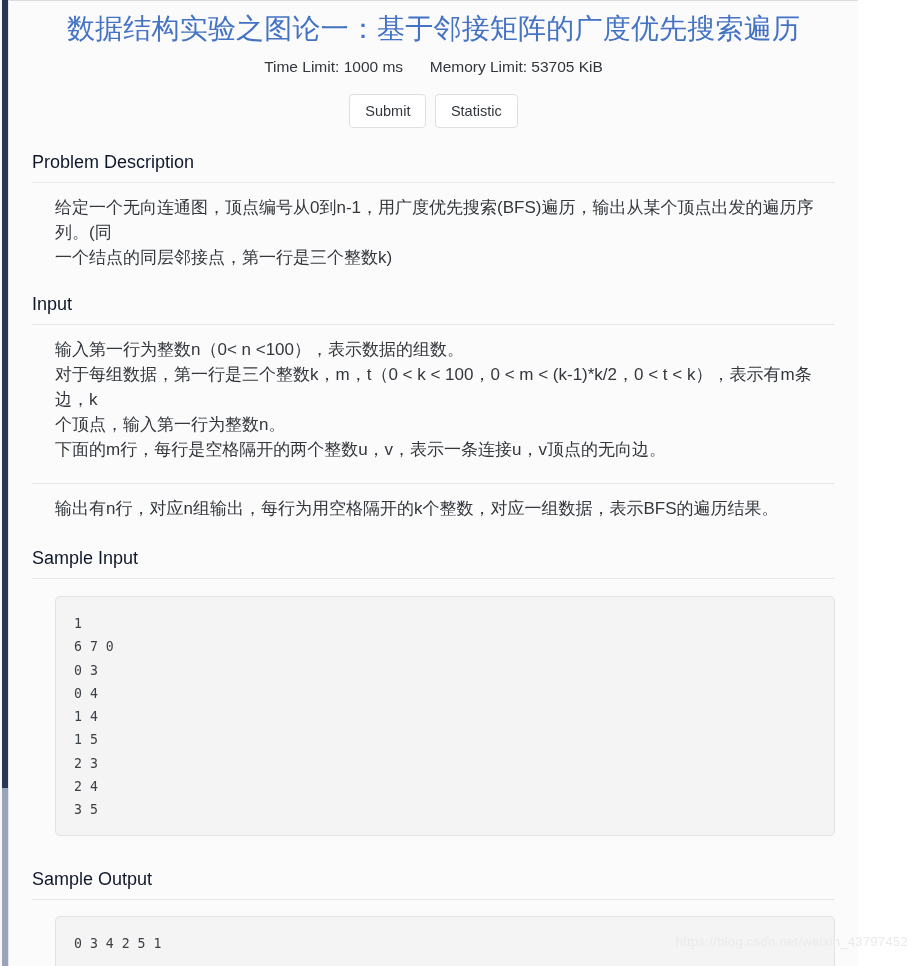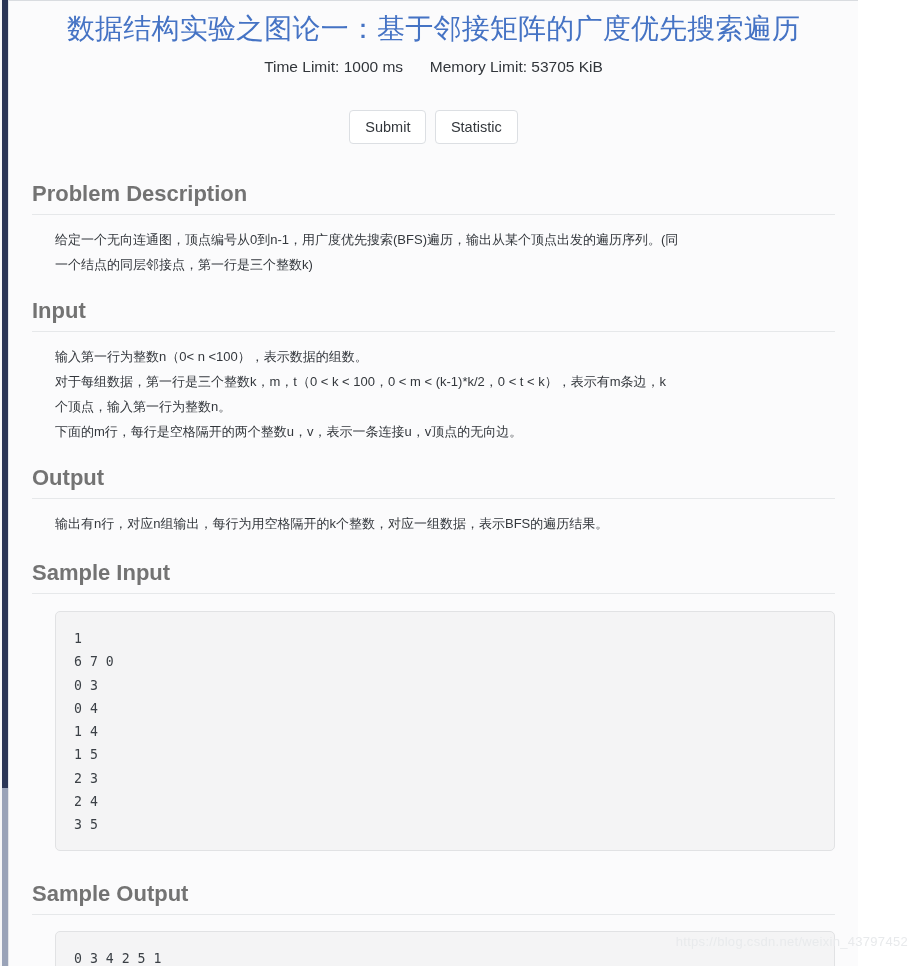--- a/index.html
+++ b/index.html
@@ -95,41 +95,41 @@
   .btn {
     display: inline-block;
     font-family: "Liberation Sans", sans-serif;
     font-size: 14.5px;
     line-height: 18px;
     color: #32363b;
     background: #ffffff;
     border: 1px solid #dcdfe3;
     border-radius: 4px;
     padding: 7px 15px;
-    margin: 16px 2px;
+    margin: 0 2px;
     cursor: pointer;
   }
 
   
   .section { margin-top: 21px; }
   .section-title {
-    font-size: 22px;
-    font-weight: 700;
-    color: #737373;
+    font-size: 18px;
+    font-weight: 400;
+    color: #0f172a;
     line-height: 26px;
     margin: 0;
     padding-bottom: 7px;
   }
   .section-rule {
     height: 1px;
     background: #e6e8ea;
     width: 100%;
   }
   .section-body {
-    font-size: 13px;
+    font-size: 17px;
     line-height: 25px;
     color: #33373c;
     padding: 12px 0 0 23px;
   }
   .section-body .line { display: block; }
 
   
   .sample-block {
     margin: 17px 0 0 23px;
     background: #f4f4f5;
@@ -202,21 +202,20 @@
       <div class="section-rule"></div>
       <div class="section-body">
         <span class="line">输入第一行为整数n（0&lt; n &lt;100），表示数据的组数。</span>
         <span class="line">对于每组数据，第一行是三个整数k，m，t（0 &lt; k &lt; 100，0 &lt; m &lt; (k-1)*k/2，0 &lt; t &lt; k），表示有m条边，k</span>
         <span class="line">个顶点，输入第一行为整数n。</span>
         <span class="line">下面的m行，每行是空格隔开的两个整数u，v，表示一条连接u，v顶点的无向边。</span>
       </div>
     </div>
 
     <div class="section">
-      <h2 class="section-title">Output</h2>
       <div class="section-rule"></div>
       <div class="section-body">
         <span class="line">输出有n行，对应n组输出，每行为用空格隔开的k个整数，对应一组数据，表示BFS的遍历结果。</span>
       </div>
     </div>
 
     <div class="section" id="sample-input-section">
       <h2 class="section-title">Sample Input</h2>
       <div class="section-rule"></div>
       <pre class="sample-block" id="sample-input-block">1

